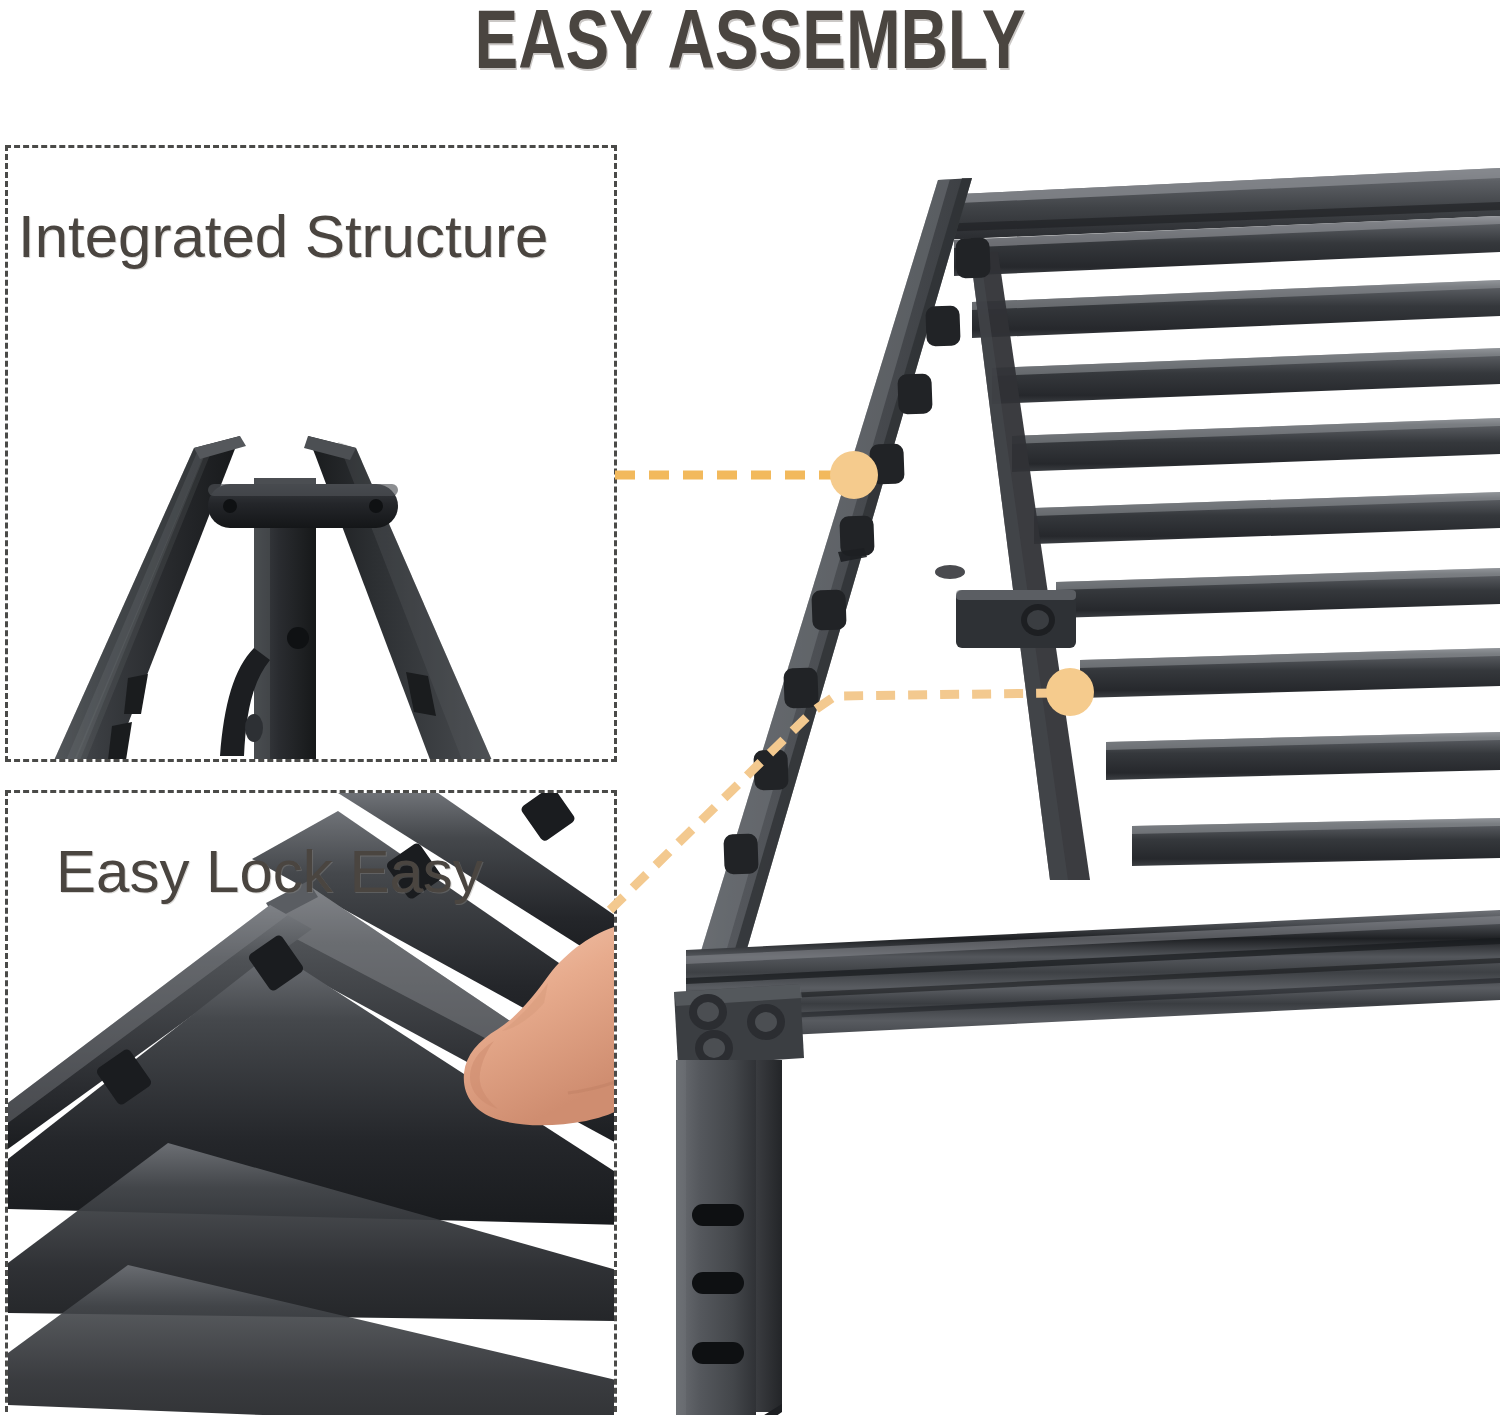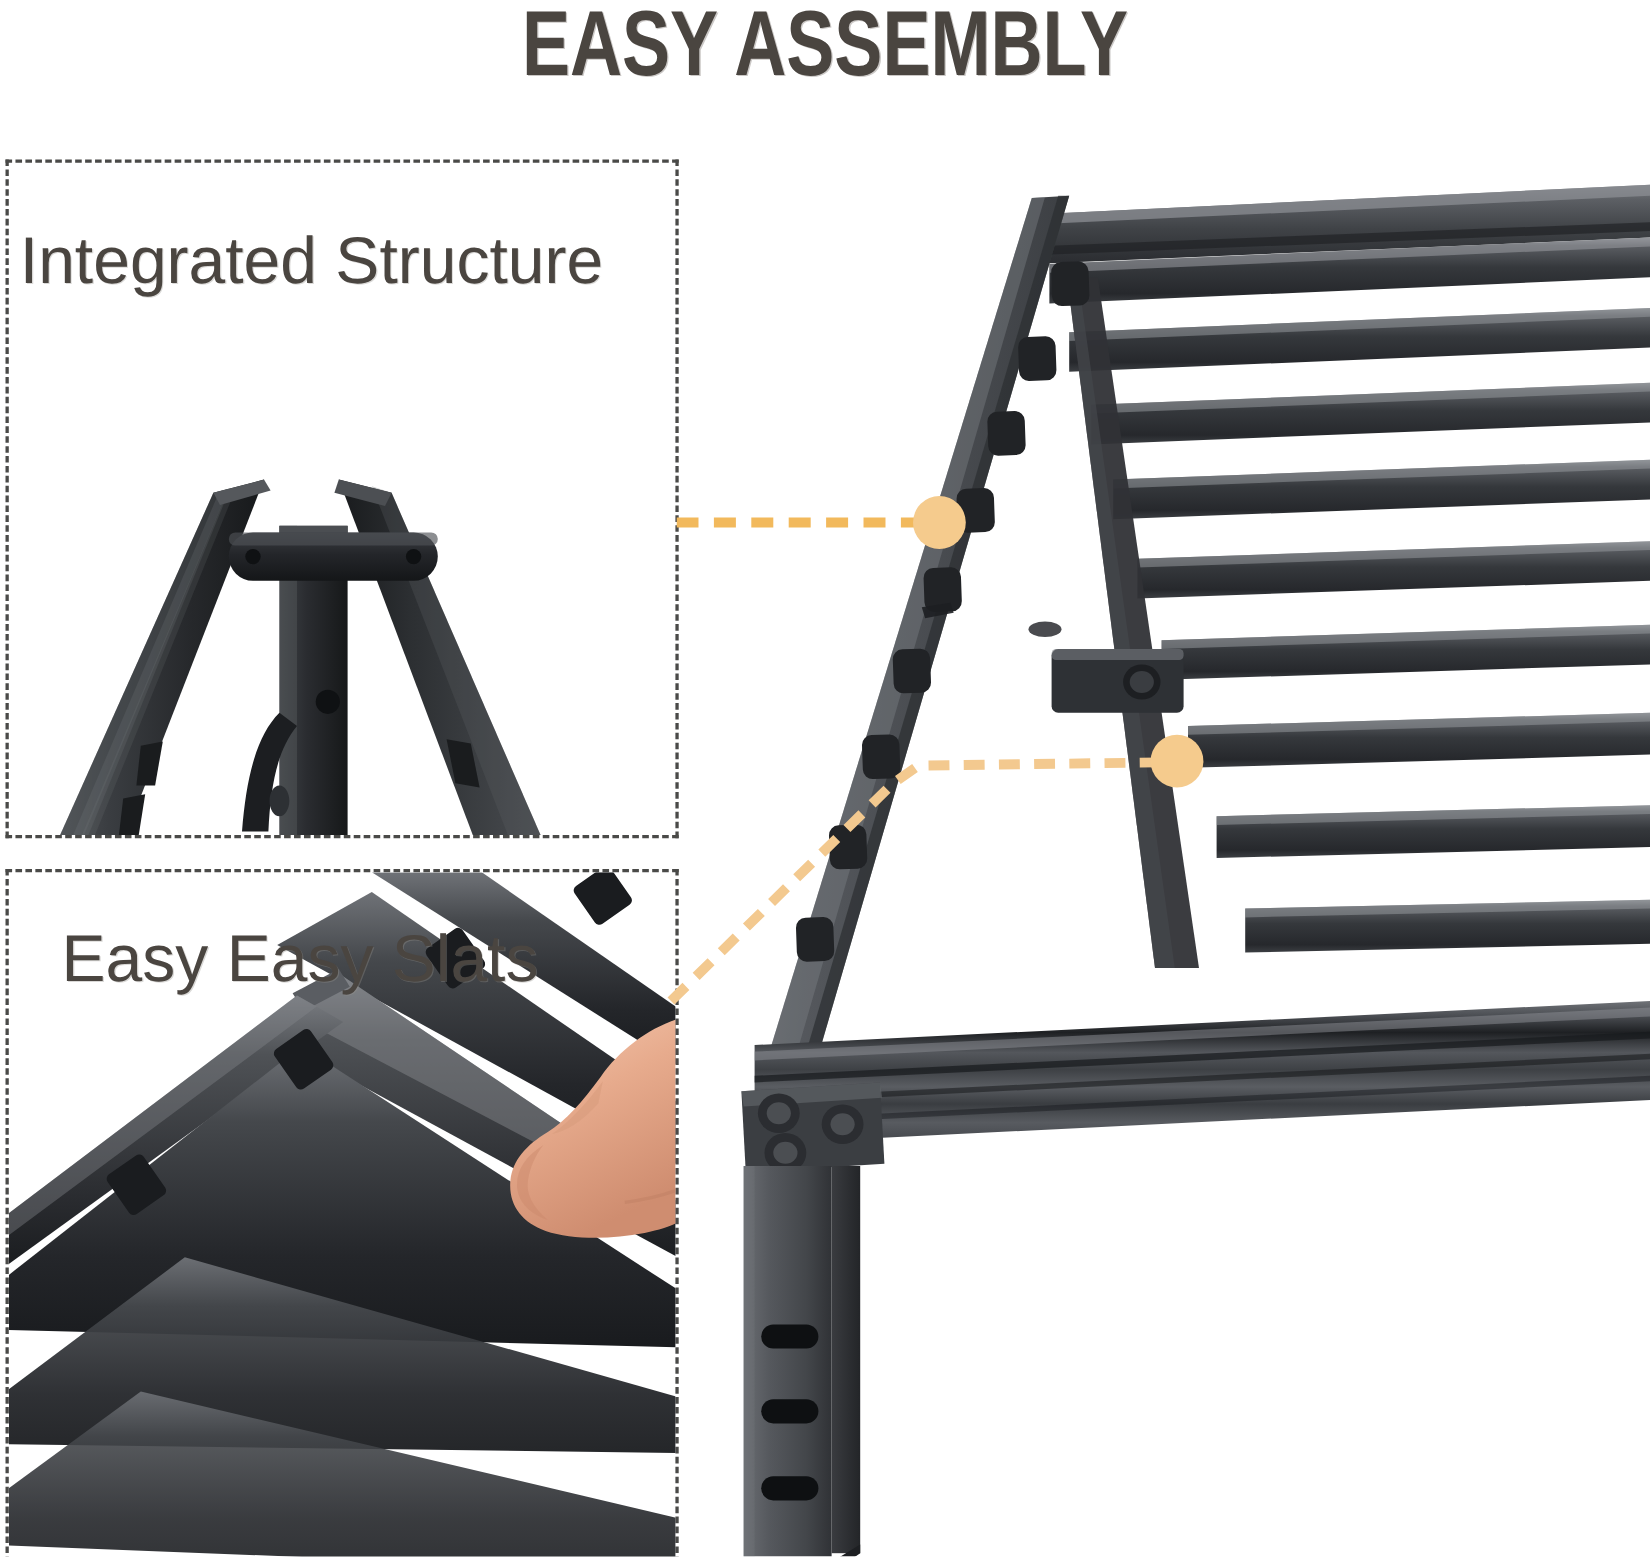--- a/index.html
+++ b/index.html
@@ -353,21 +353,21 @@
           <path d="M212,608 C216,556 226,520 246,500 L262,512 C244,534 238,566 236,608 Z" fill="#1c1e21"></path>
           <ellipse cx="246" cy="580" rx="9" ry="14" fill="#2d3034"></ellipse>
         </g>
       </g>
     </svg>
   </div>
 </div>
 
 <div class="inset-panel" id="panel-slats">
 
-  <div class="panel-label">Easy Easy Slats</div>
+  <div class="panel-label">Easy Lock Easy</div>
 
   <div id="slats-art">
     <svg class="svg-layer" width="612" height="640" viewBox="0 0 612 640">
       <defs>
         <linearGradient id="gDSlat" x1="0" y1="0" x2="0" y2="1">
           <stop offset="0" stop-color="#6f7277"></stop>
           <stop offset="0.25" stop-color="#45484c"></stop>
           <stop offset="0.70" stop-color="#24262a"></stop>
           <stop offset="1" stop-color="#191b1e"></stop>
         </linearGradient>

